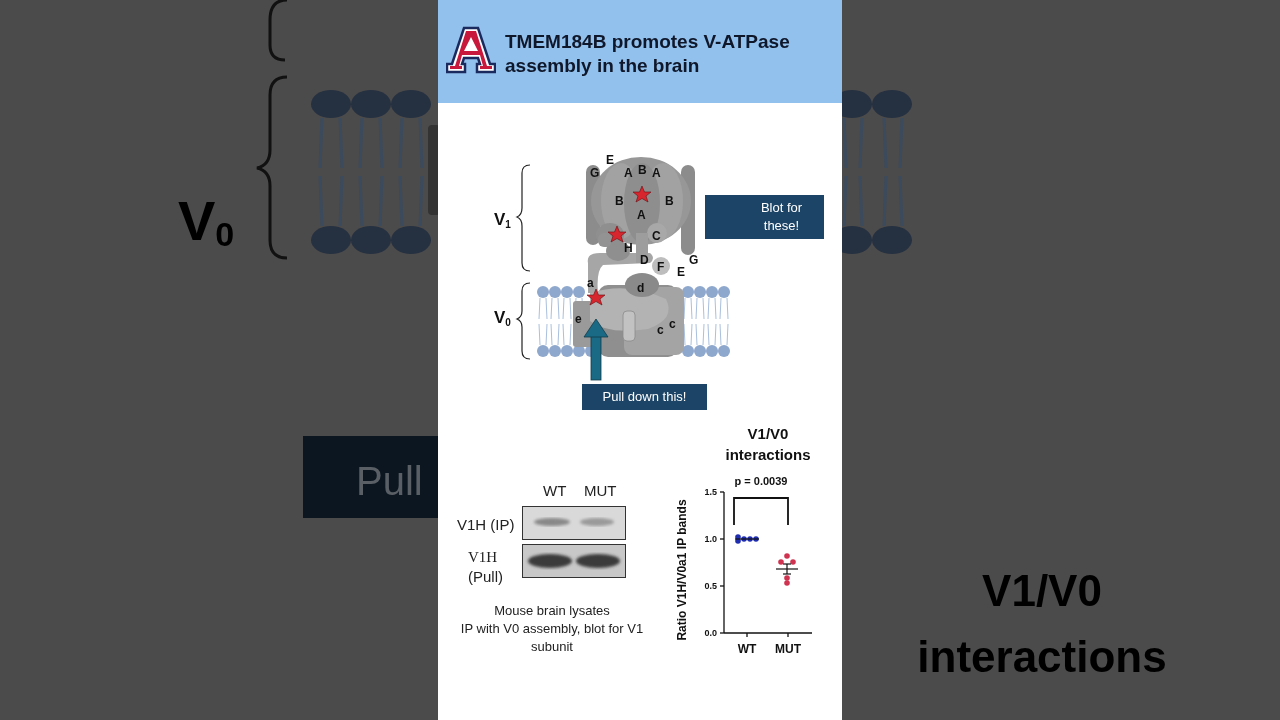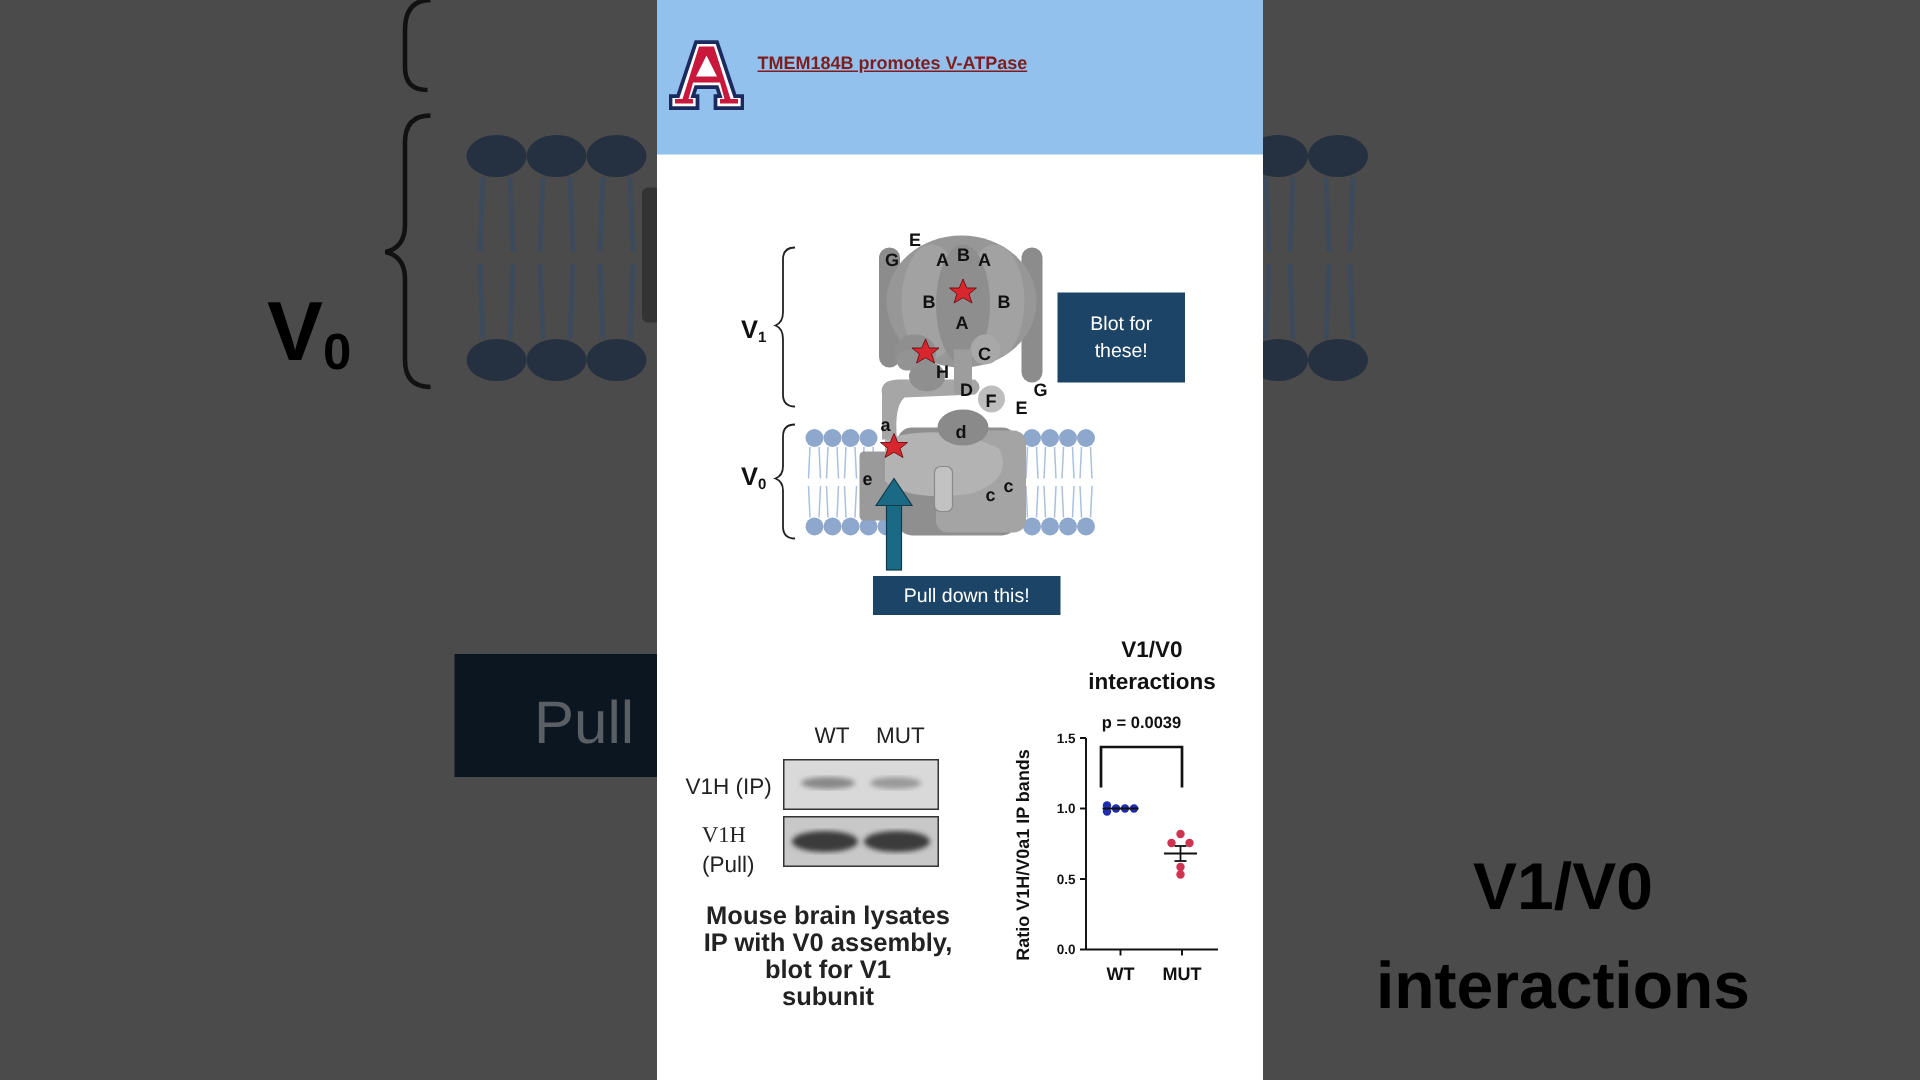--- a/index.html
+++ b/index.html
@@ -3,24 +3,24 @@
 <meta charset="utf-8">
 <style>
   html, body { margin:0; padding:0; }
   body { width:1280px; height:720px; background:#4b4b4b; position:relative; overflow:hidden; font-family:"Liberation Sans", sans-serif; }
   .bg-side { position:absolute; top:0; height:720px; width:438px; background:#4b4b4b; overflow:hidden; }
   .bg-left { left:0; }
   .bg-right { left:842px; }
   .panel { position:absolute; left:438px; top:0; width:404px; height:720px; background:#ffffff; overflow:hidden; }
   .header { position:absolute; left:0; top:0; width:404px; height:103px; background:#92c1ee; }
   .logo { position:absolute; left:8px; top:26px; width:50px; height:48px; }
-  .title { position:absolute; left:67px; top:30px; width:330px; font-weight:bold; font-size:12px; line-height:24px; color:#7f1d1d;text-decoration:underline; }
+  .title { position:absolute; left:67px; top:30px; width:330px; font-weight:bold; font-size:19px; line-height:24px; color:#0f172a; }
   .callout { position:absolute; background:#1c4466; color:#fff; text-align:center; font-size:13px; line-height:18px; display:flex; align-items:center; justify-content:center; }
   .blot-label { position:absolute; font-size:15px; color:#222; }
-  .caption { position:absolute; left:0; top:602px; width:200px; text-align:center; font-size:17px; line-height:18px; color:#222;font-weight:bold; }
+  .caption { position:absolute; left:0; top:602px; width:200px; text-align:center; font-size:13px; line-height:18px; color:#222; }
   .chart-title { position:absolute; left:270px; top:423px; width:120px; text-align:center; font-weight:bold; font-size:15px; line-height:21px; color:#111; }
 </style>
 </head>
 <body>
 
 <div class="bg-side bg-left">
   <svg width="438" height="720">
     <path d="M 287 0 Q 270 0 270 20 L 270 45 Q 270 60 285 60" fill="none" stroke="#111" stroke-width="3"></path>
     <path d="M 287 77 Q 270 77 270 95 L 270 150 Q 270 165 257 168 Q 270 171 270 186 L 270 240 Q 270 258 287 258" fill="none" stroke="#111" stroke-width="3"></path>
     <g fill="#253040">
@@ -76,20 +76,21 @@
 </div>
 
 <div class="panel">
   <div class="header">
     <svg class="logo" viewBox="0 0 50 48">
       <path d="M18 2 L32 2 L44 38 L49 38 L49 46 L31 46 L31 38 L34 38 L32 32 L18 32 L16 38 L19 38 L19 46 L1 46 L1 38 L6 38 Z" fill="#ffffff" stroke="#1b2a5e" stroke-width="2.5"></path>
       <path d="M20 5 L30 5 L41 40 L46 40 L46 43 L34 43 L34 40 L37 40 L34 29 L16 29 L13 40 L16 40 L16 43 L4 43 L4 40 L9 40 Z M25 11 L18 25 L32 25 Z" fill="#c8193c" fill-rule="evenodd"></path>
     </svg>
     <div class="title">
       <div>TMEM184B promotes V-ATPase</div>
+      <div>assembly in the brain</div>
     </div>
   </div>
 
   <svg style="position:absolute;left:0;top:103px;" width="404" height="310">
 
     <path d="M 92 62 Q 84 62 84 70 L 84 105 Q 84 112 79 114 Q 84 116 84 123 L 84 160 Q 84 168 92 168" fill="none" stroke="#222" stroke-width="1.2"></path>
     <path d="M 92 180 Q 84 180 84 188 L 84 208 Q 84 214 79 216 Q 84 218 84 224 L 84 248 Q 84 256 92 256" fill="none" stroke="#222" stroke-width="1.2"></path>
     <text x="56" y="122" font-family="Liberation Sans, sans-serif" font-size="17" font-weight="bold" fill="#111"><tspan>V</tspan><tspan font-size="10" dy="3">1</tspan></text>
     <text x="56" y="220" font-family="Liberation Sans, sans-serif" font-size="17" font-weight="bold" fill="#111"><tspan>V</tspan><tspan font-size="10" dy="3">0</tspan></text>
 
@@ -172,21 +173,21 @@
       <text x="219" y="231">c</text>
       <text x="231" y="225">c</text>
     </g>
 
     <g>
       <rect x="153" y="232" width="10" height="45" fill="#1b6a85" stroke="#0f3b4a" stroke-width="0.8"></rect>
       <polygon points="146,234 158,216 170,234" fill="#1b6a85" stroke="#0f3b4a" stroke-width="0.8"></polygon>
     </g>
   </svg>
 
-  <div class="callout" style="left:267px; top:195px; width:85px; height:60px;">
+  <div class="callout" style="left:267px; top:195px; width:85px; height:44px;padding-left:34px;">
     <span style="width:60px;">Blot for these!</span>
   </div>
   <div class="callout" style="left:96px; top:384px; width:125px; height:26px;margin-left:48px;">
     <span>Pull down this!</span>
   </div>
 
   <div>
     <div class="blot-label" style="left:105px; top:482px;">WT</div>
     <div class="blot-label" style="left:146px; top:482px;">MUT</div>
     <div class="blot-label" style="left:19px; top:516px;">V1H (IP)</div>

